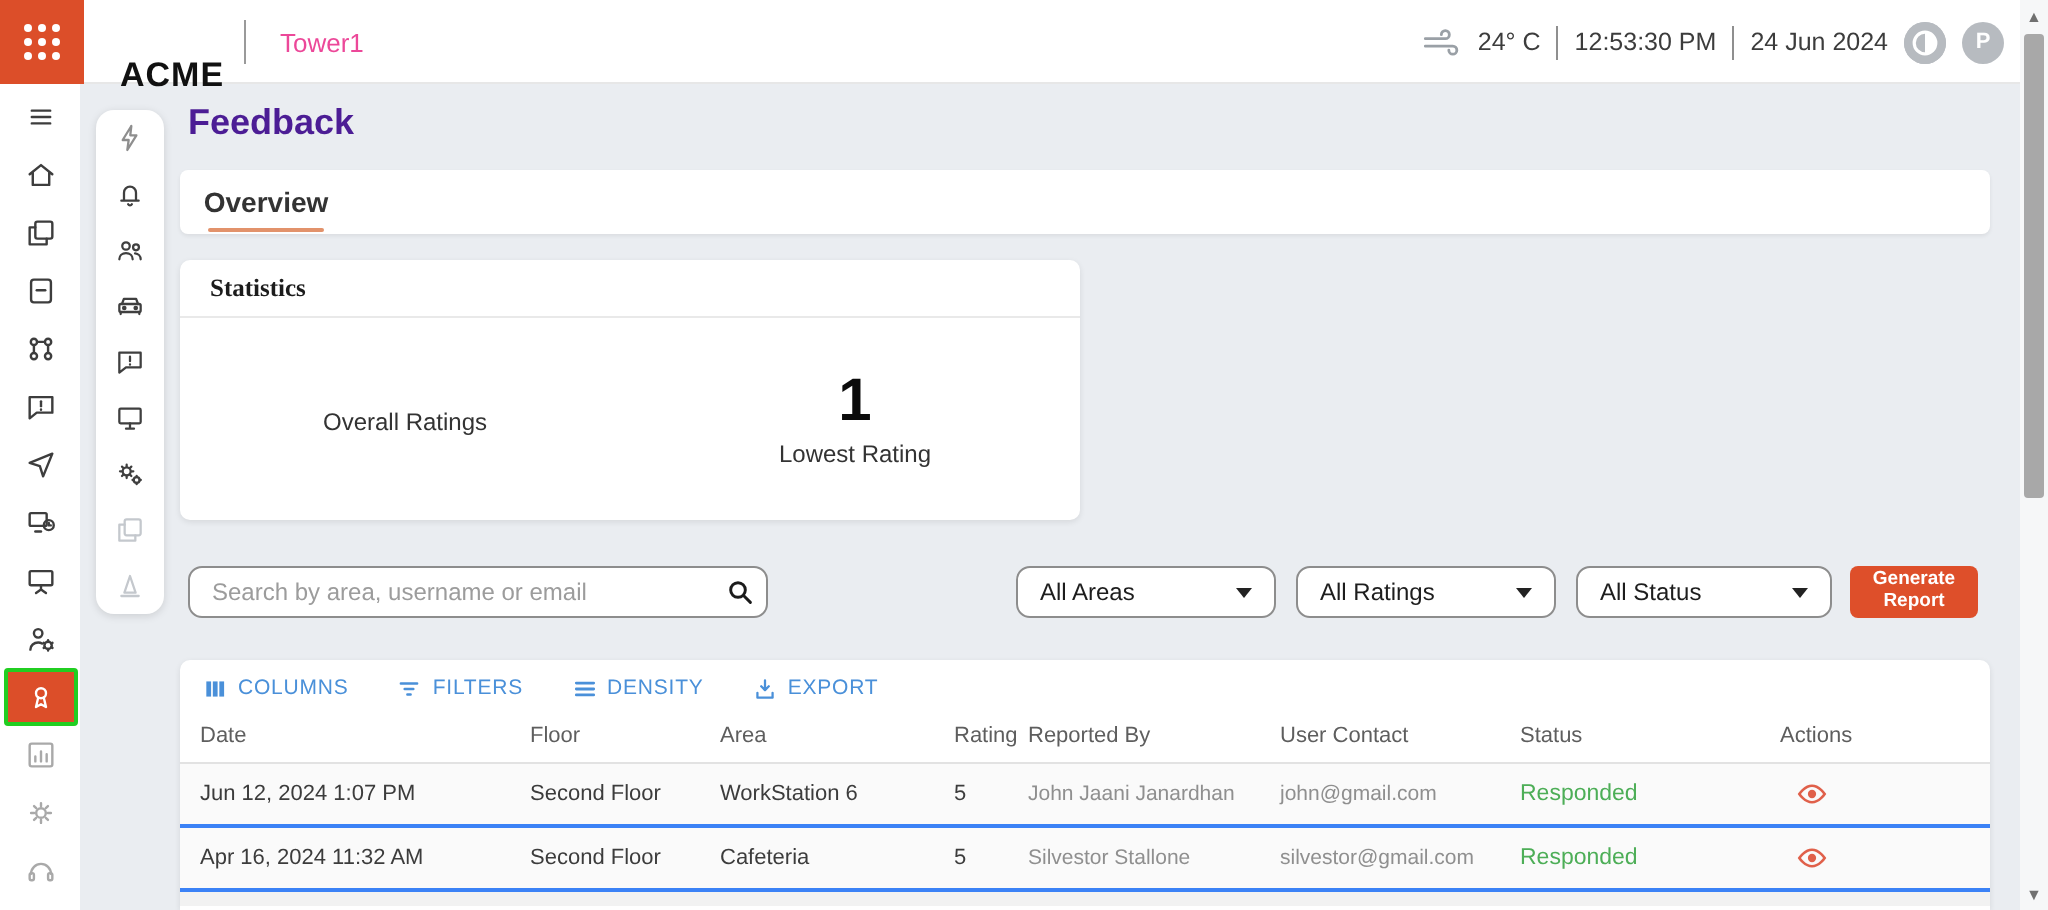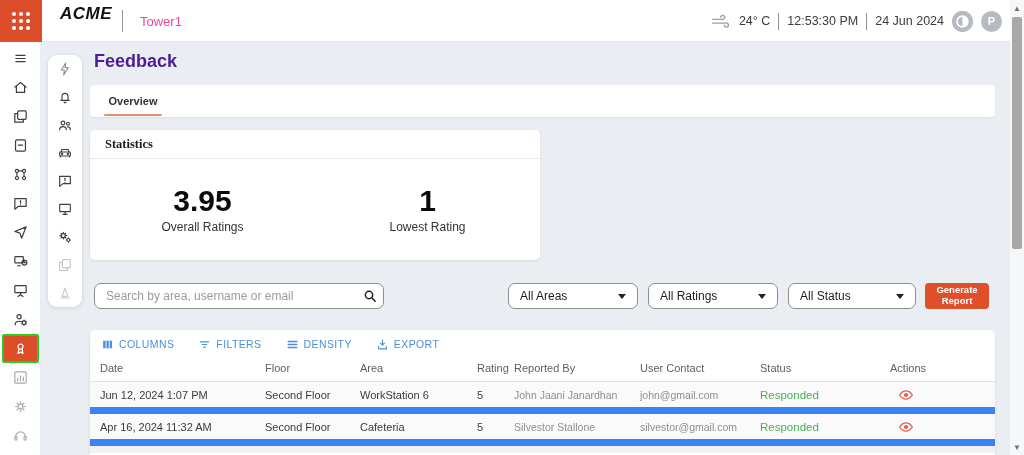--- a/index.html
+++ b/index.html
@@ -6,21 +6,21 @@
   html,body { width:1024px; height:455px; overflow:hidden; }
   body { font-family:"Liberation Sans","DejaVu Sans",sans-serif; background:#eaedf1; position:relative; }
 
   svg.ic { fill:none; stroke:currentColor; stroke-width:1.7; stroke-linecap:round; stroke-linejoin:round; width:17px; height:17px; display:block; }
 
   
   .topbar { position:absolute; left:0; top:0; width:1024px; height:42px; background:#fff; border-bottom:1px solid #e7e7e7; z-index:4; }
   .app-square { position:absolute; left:0; top:0; width:42px; height:42px; background:#dc4e29; display:flex; align-items:center; justify-content:center; cursor:pointer; }
   .dots { display:grid; grid-template-columns:repeat(3,4px); grid-template-rows:repeat(3,4px); gap:3px; }
   .dots i { width:4px; height:4px; background:#fff; border-radius:50%; }
-  .logo { position:absolute; left:60px; top:4px; font-size:17px; font-weight:900; font-style:italic; color:#111; letter-spacing:.5px; }
+  .logo { position:absolute; left:60px; top:28px; font-size:17px; font-weight:900; color:#111; letter-spacing:.5px; }
   .top-divider { position:absolute; left:122px; top:10px; width:1px; height:22px; background:#9a9a9a; }
   .tower { position:absolute; left:140px; top:14px; font-size:13px; color:#ec4899; }
   .topbar-right { position:absolute; right:22px; top:0; height:42px; display:flex; align-items:center; gap:8px; color:#3c3c3c; font-size:12.5px; }
   .sep { width:1px; height:17px; background:#8f8f8f; }
   .badge { width:21px; height:21px; border-radius:50%; background:#b7bbc0; display:flex; align-items:center; justify-content:center; color:#fff; font-size:11px; font-weight:700; cursor:pointer; }
 
   
   .sidebar { position:absolute; left:0; top:42px; width:40px; height:413px; background:#fff; display:flex; flex-direction:column; align-items:center; padding-top:2px; z-index:3; }
   .side-item { width:40px; height:29px; display:flex; align-items:center; justify-content:center; color:#3d3d3d; cursor:pointer; }
   .side-item.muted { color:#a9a9a9; }
@@ -30,21 +30,21 @@
   
   .rail { position:absolute; left:48px; top:55px; width:34px; height:252px; background:#fff; border-radius:9px; box-shadow:0 1px 4px rgba(0,0,0,.13); display:flex; flex-direction:column; align-items:center; z-index:2; }
   .rail-item { width:34px; height:28px; display:flex; align-items:center; justify-content:center; color:#3f3f3f; cursor:pointer; }
   .rail-item svg.ic { width:16px; height:16px; }
   .rail-item.dim { color:#8e8e8e; }
   .rail-item.faint { color:#c4c8cd; }
 
   
   .page-title { position:absolute; left:94px; top:51px; font-size:18px; font-weight:800; color:#4c1d95; }
   .tabbar { position:absolute; left:90px; top:85px; width:905px; height:32px; background:#fff; border-radius:4px; box-shadow:0 1px 2px rgba(0,0,0,.07); }
-  .tab { position:absolute; left:14px; top:0; width:58px; height:32px; display:flex; align-items:center; justify-content:center; font-size:11px; font-weight:700; color:#333; cursor:pointer; }
+  .tab { position:absolute; left:14px; top:0; width:58px; height:32px; display:flex; align-items:center; justify-content:center; font-size:14px; font-weight:700; color:#333; cursor:pointer; }
   .tab-underline { position:absolute; left:14px; bottom:1px; width:58px; height:2.5px; background:#e2926b; border-radius:1px; }
 
   .stats-card { position:absolute; left:90px; top:130px; width:450px; height:130px; background:#fff; border-radius:5px; box-shadow:0 1px 3px rgba(0,0,0,.09); }
   .stats-header { height:29px; display:flex; align-items:center; padding-left:15px; font-size:12.5px; font-weight:700; color:#1c1c1c; border-bottom:1px solid #e9e9e9;font-family:Liberation Serif, serif; }
   .stats-body { display:flex; height:100px; align-items:center; }
   .stat { flex:1; text-align:center; }
   .stat-value { font-size:30px; font-weight:800; color:#0b0b0b; line-height:1.1; }
   .stat-label { margin-top:3px; font-size:12px; color:#333; }
 
   
@@ -58,21 +58,21 @@
   .gen-btn { position:absolute; left:835px; top:0; width:64px; height:26px; background:#de4f2a; color:#fff; border:none; border-radius:4px; font-size:9.5px; font-weight:700; cursor:pointer; font-family:inherit; line-height:1.15; }
 
   
   .table-card { position:absolute; left:90px; top:330px; width:905px; height:125px; background:#fff; border-radius:5px 5px 0 0; box-shadow:0 1px 3px rgba(0,0,0,.09); overflow:hidden; }
   .t-toolbar { height:24px; display:flex; align-items:center; gap:24px; padding-left:11px; padding-top:4px; }
   .tb-btn { display:flex; align-items:center; gap:5px; color:#4a90d9; font-size:10.5px; font-weight:500; letter-spacing:.4px; cursor:pointer; }
   .tb-btn svg { width:13px; height:13px; display:block; }
   .trow { display:grid; grid-template-columns:165px 95px 117px 37px 126px 120px 130px 1fr; align-items:center; padding-left:10px; }
   .thead { height:28px; border-bottom:1px solid #e2e2e2; font-size:11px; color:#5e5e5e; }
   .thead span { cursor:pointer; }
-  .drow { height:32px; background:#fafafa; border-bottom:7px solid #3b82f6; font-size:11px; color:#3c3c3c; cursor:pointer; }
+  .drow { height:32px; background:#fafafa; border-bottom:2px solid #3b82f6; font-size:11px; color:#3c3c3c; cursor:pointer; }
   .cell-muted { font-size:10.5px; color:#8f8f8f; }
   .cell-status { font-size:11.5px; color:#4dae57; }
   .eye-btn { background:none; border:none; color:#e0604a; cursor:pointer; padding:0 0 0 8px; display:flex; align-items:center; }
   .eye-btn svg { width:16px; height:16px; display:block; }
   .row-partial { height:7px; background:#f2f2f2; }
 
   
   .v-scroll { position:absolute; right:0; top:0; width:14px; height:455px; background:#f6f7f8; z-index:9; }
   .v-arrow { position:absolute; left:0; width:14px; height:14px; display:flex; align-items:center; justify-content:center; font-size:8px; color:#707070; cursor:pointer; }
   .v-thumb { position:absolute; left:2px; top:17px; width:10px; height:232px; background:#a8a8a8; border-radius:2px; cursor:pointer; }
@@ -278,21 +278,20 @@
 
 <div class="tabbar">
   <div class="tab">Overview</div>
   <div class="tab-underline"></div>
 </div>
 
 <div class="stats-card">
   <div class="stats-header">Statistics</div>
   <div class="stats-body">
     <div class="stat">
-      <div class="stat-value">3.95</div>
       <div class="stat-label">Overall Ratings</div>
     </div>
     <div class="stat">
       <div class="stat-value">1</div>
       <div class="stat-label">Lowest Rating</div>
     </div>
   </div>
 </div>
 
 <div class="filter-row">

